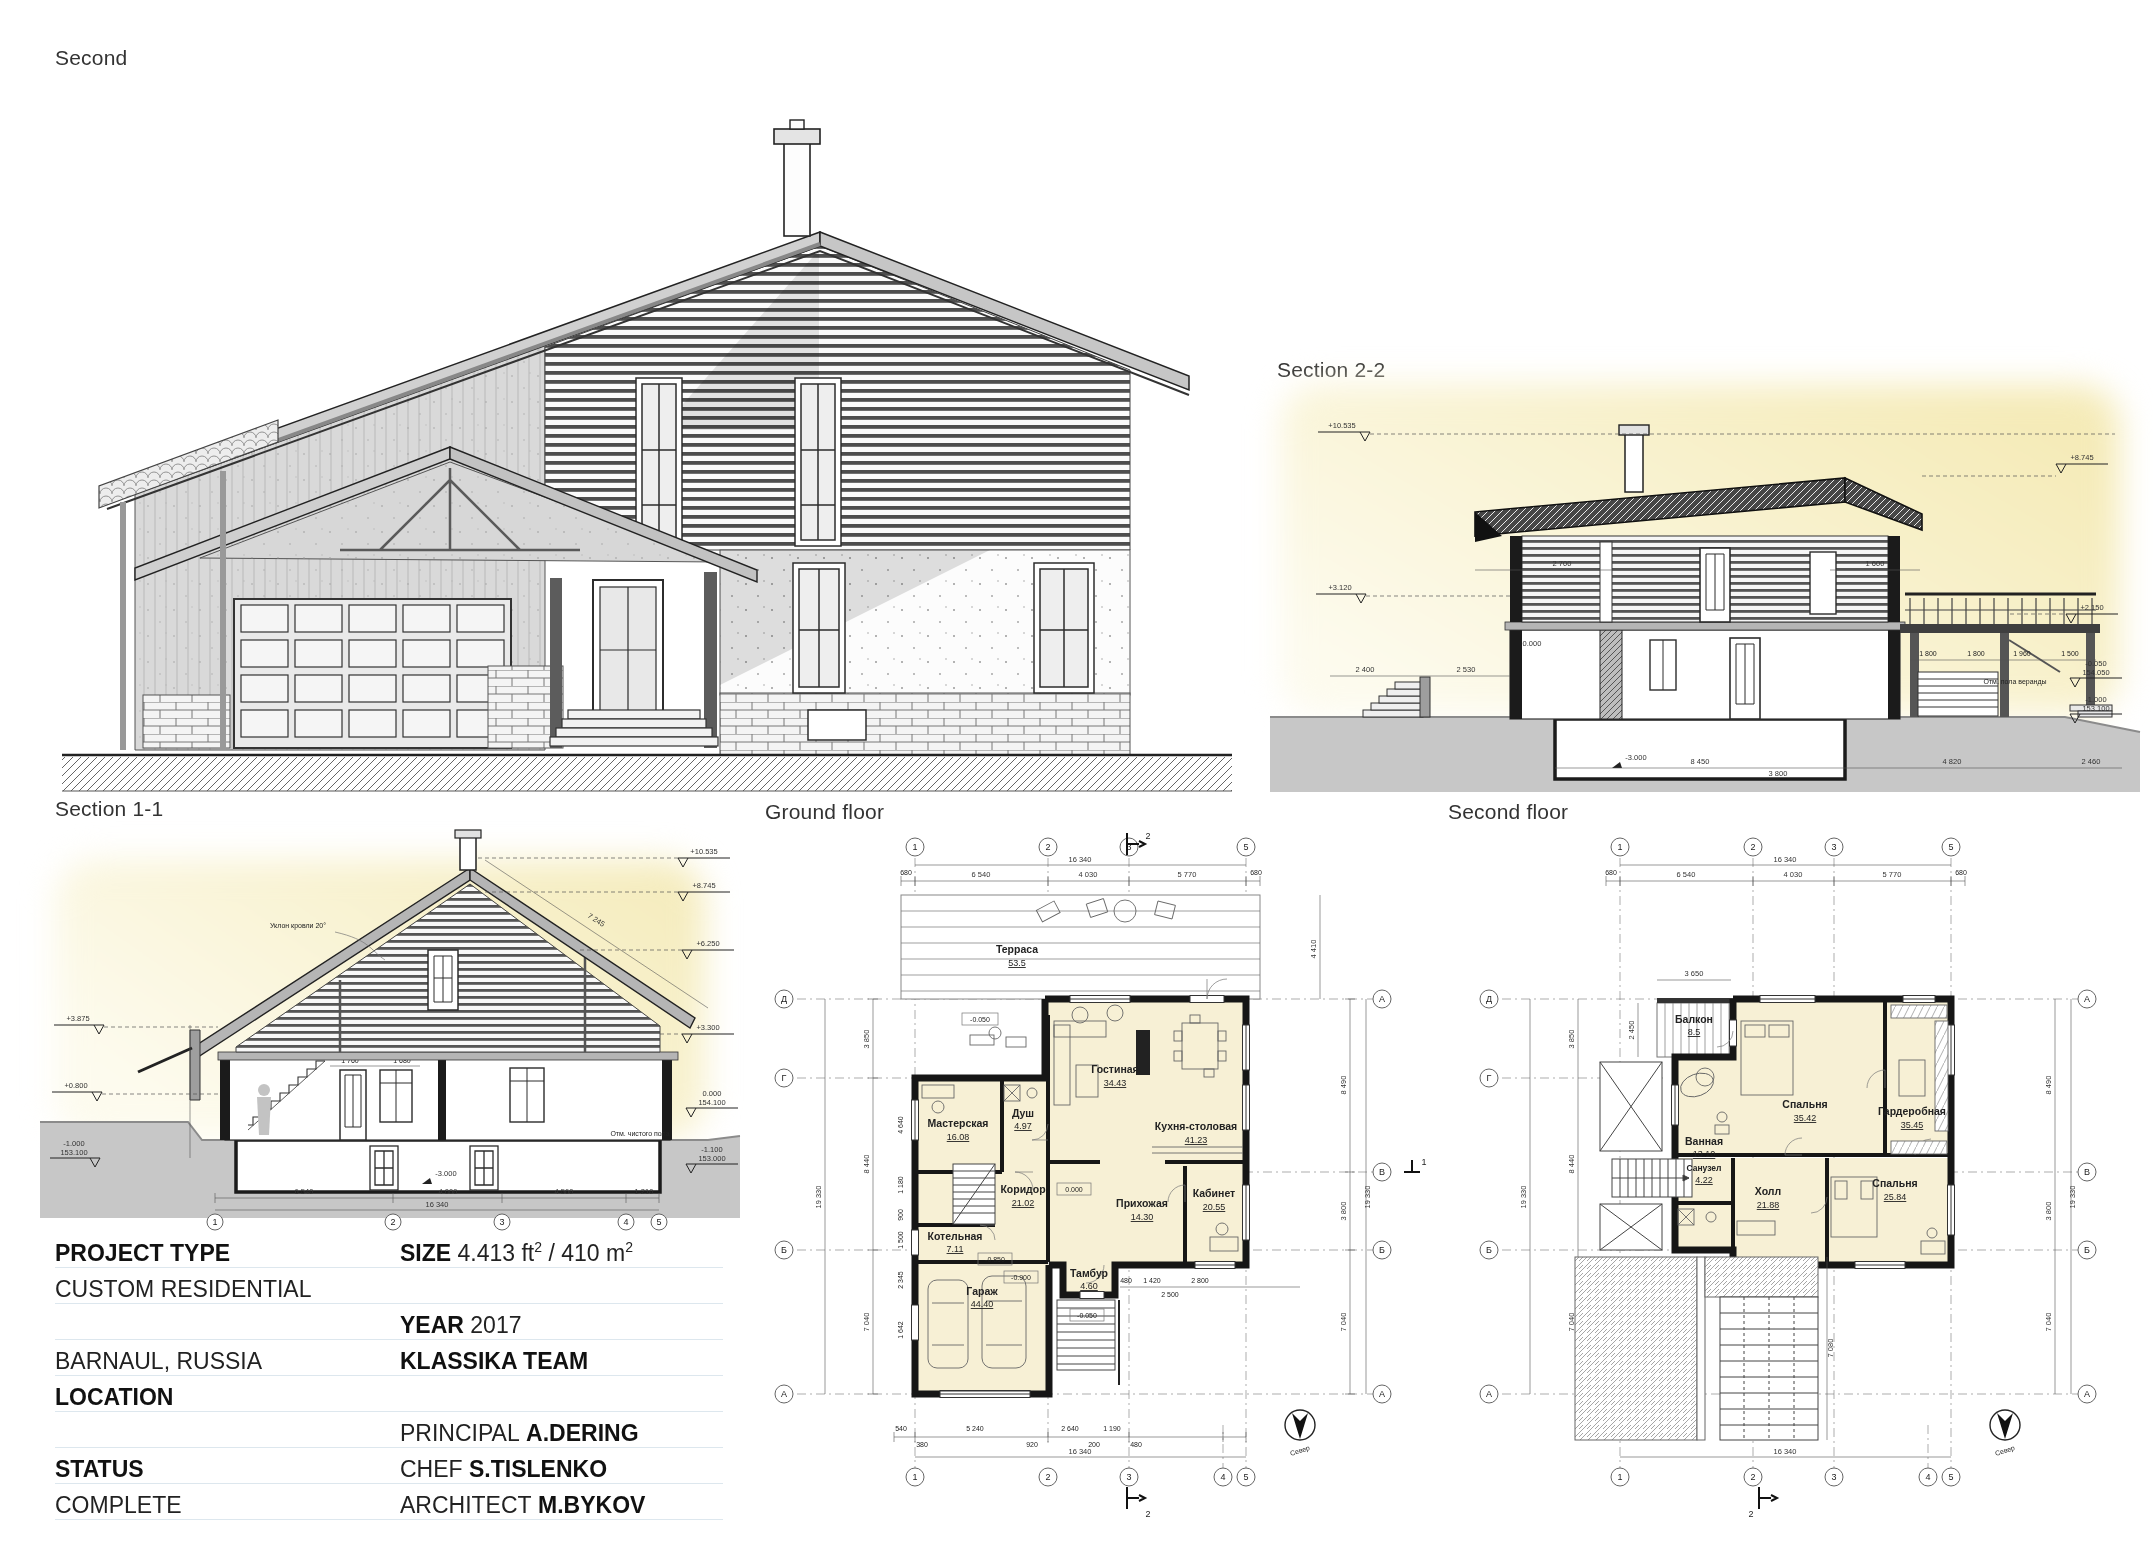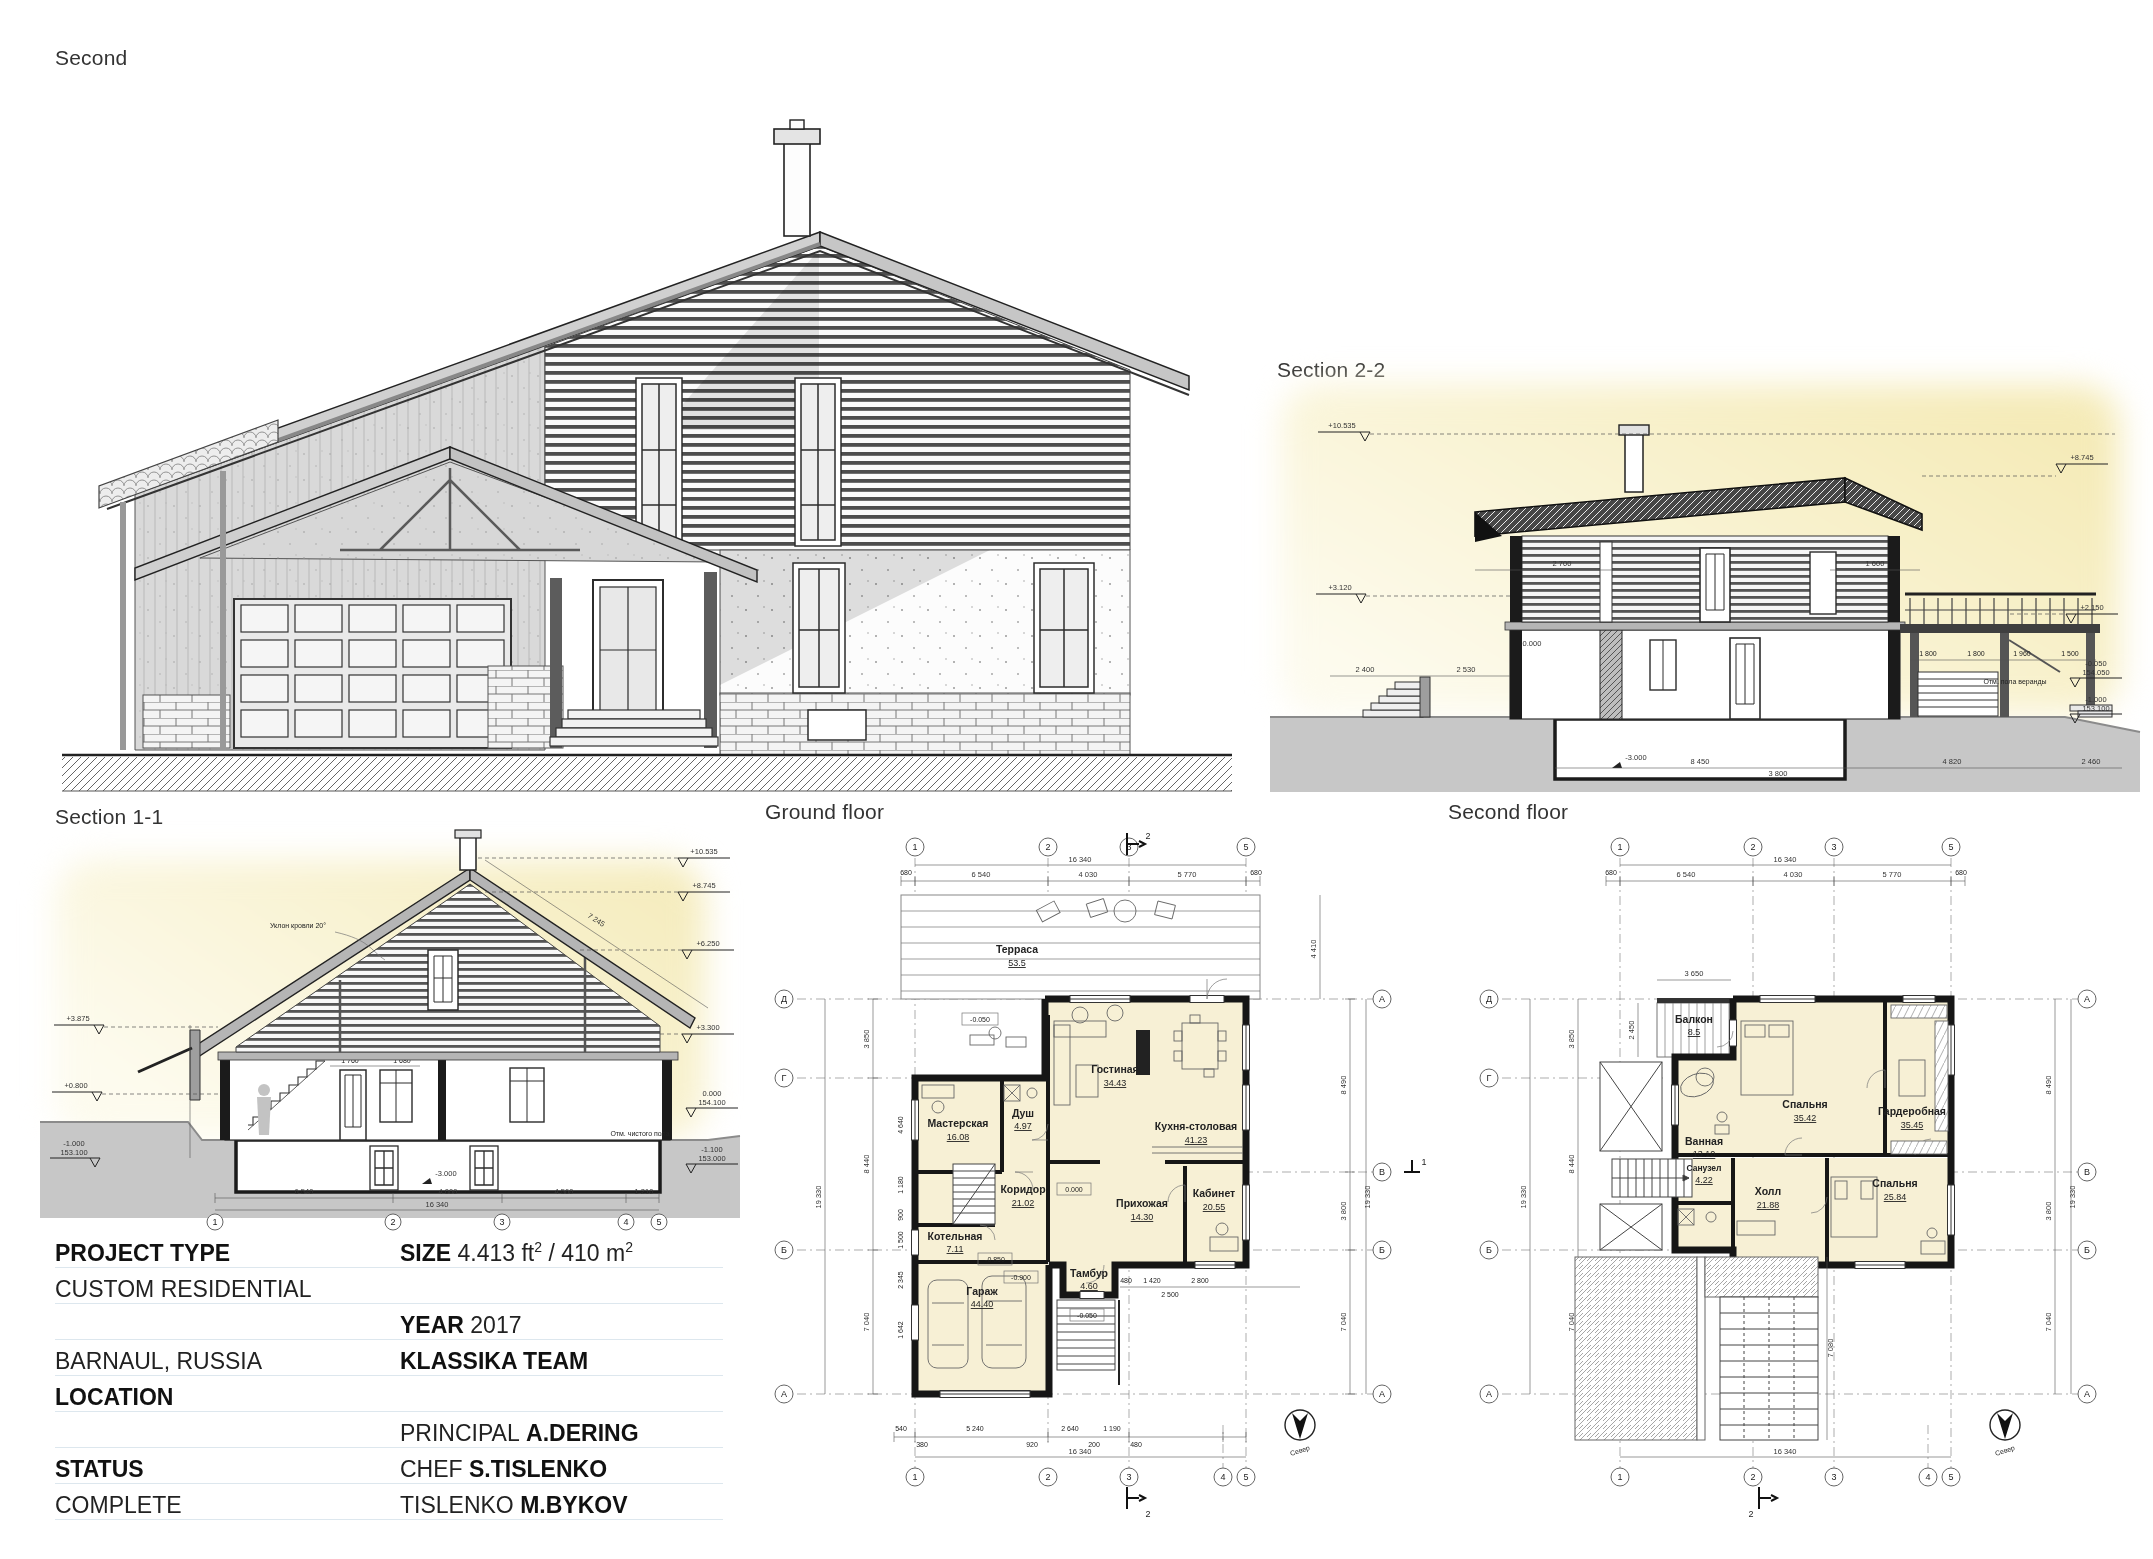--- a/index.html
+++ b/index.html
@@ -31,21 +31,21 @@
   .b{font-weight:bold;color:#111;}
   sup{font-size:14px;}
 </style>
 </head>
 <body>
 
 <div class="sheet">
 
   <div class="ptitle" style="left:55px;top:46px;">Second</div>
   <div class="ptitle" style="left:1277px;top:358px;">Section 2-2</div>
-  <div class="ptitle" style="left:55px;top:797px;margin-top:8px;">Section 1-1</div>
+  <div class="ptitle" style="left:55px;top:797px;">Section 1-1</div>
   <div class="ptitle" style="left:765px;top:800px;">Ground floor</div>
   <div class="ptitle" style="left:1448px;top:800px;text-align:right;">Second floor</div>
 
   <div class="wash" style="left:1280px;top:385px;width:840px;height:330px;background:linear-gradient(210deg,#f5ebb8 10%,#fdfbee 90%);"></div>
   <div class="wash" style="left:55px;top:860px;width:650px;height:280px;background:linear-gradient(215deg,#f5ecbd 5%,#fdfbee 85%);"></div>
 
   <svg style="left:40px;top:110px;" width="1210" height="690" viewBox="0 0 1210 690">
     <defs>
       <pattern id="fcStr" width="10" height="9" patternUnits="userSpaceOnUse">
         <rect width="10" height="9" fill="#fbfbfb"></rect>
@@ -933,17 +933,17 @@
     <div class="irow">
       <div class="ic1"></div>
       <div class="ic2"><span>PRINCIPAL</span>&nbsp;<span class="b">A.DERING</span></div>
     </div>
     <div class="irow">
       <div class="ic1 b">STATUS</div>
       <div class="ic2"><span>CHEF</span>&nbsp;<span class="b">S.TISLENKO</span></div>
     </div>
     <div class="irow">
       <div class="ic1">COMPLETE</div>
-      <div class="ic2"><span>TISLENKO</span>&nbsp;<span class="b">M.BYKOV</span></div>
+      <div class="ic2"><span>ARCHITECT</span>&nbsp;<span class="b">M.BYKOV</span></div>
     </div>
   </div>
 
 </div>
 
 </body></html>

